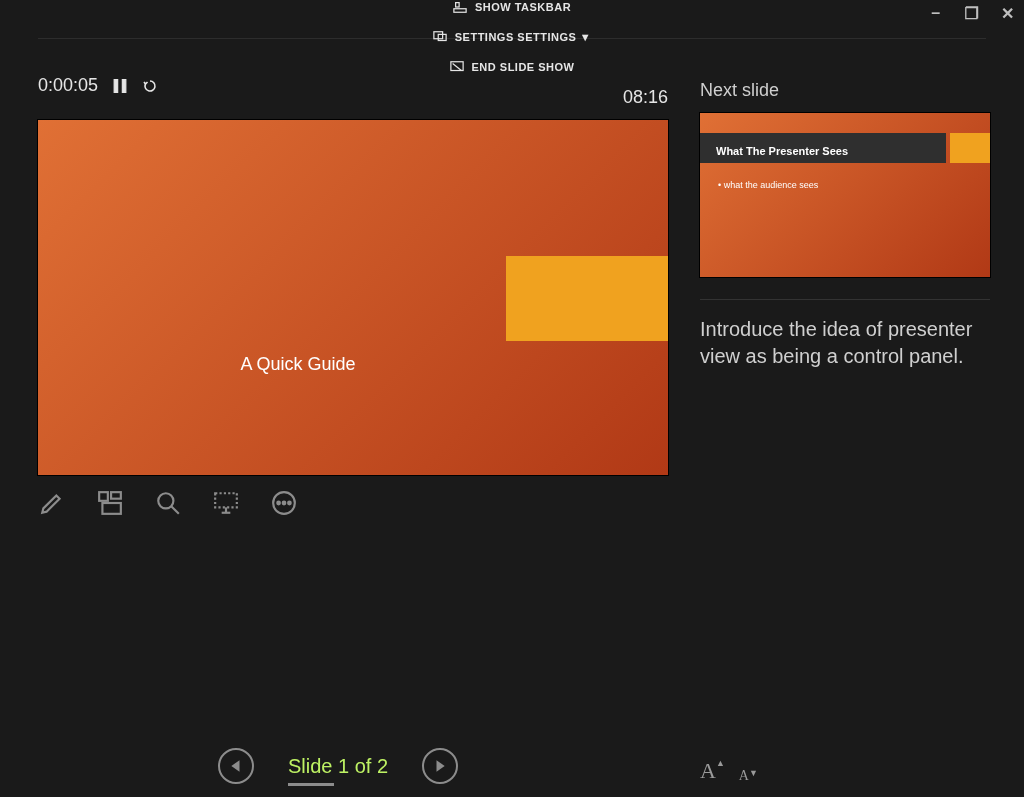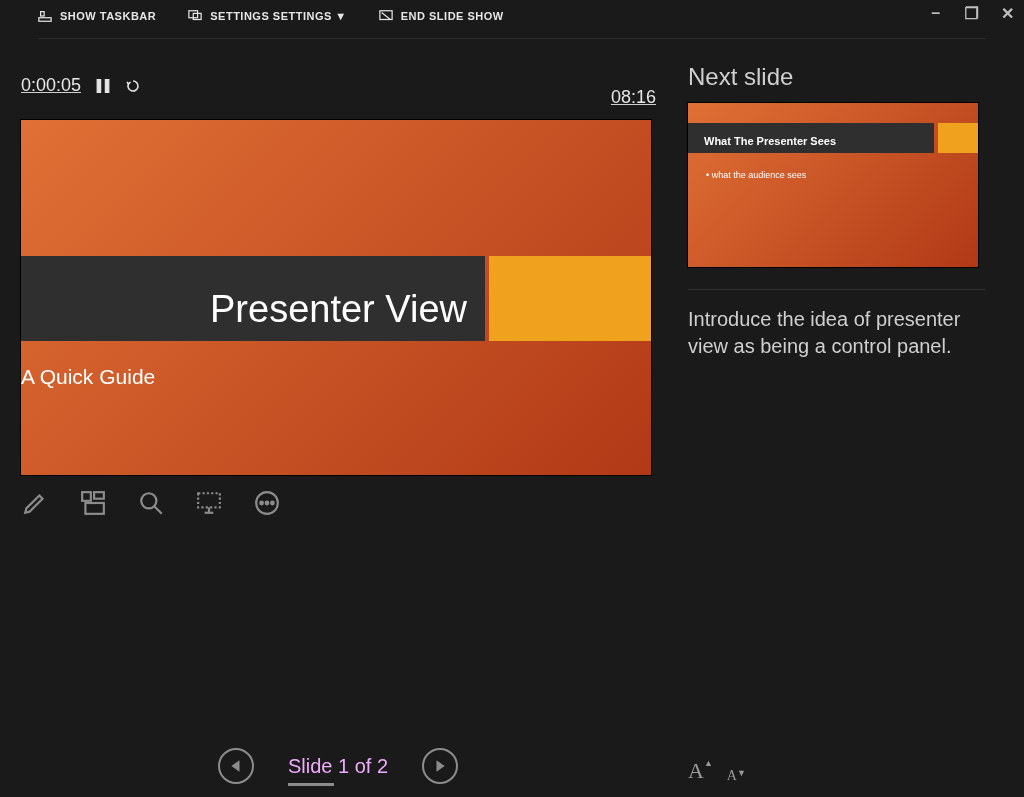--- a/index.html
+++ b/index.html
@@ -8,47 +8,48 @@
     background: #1a1a1a;
     font-family: "Segoe UI", Arial, sans-serif;
     color: #cfcfcf;
   }
 
   
   .topbar {
     height: 32px;
     display: flex;
     align-items: center;
-    gap: 32px;
+    gap: 16px;
     padding: 0 38px;
     font-size: 11px;
     letter-spacing: .5px;
     font-weight: 600;
     color: #e6e6e6;
     position: relative;
+    flex-direction: column;
   }
   .top-item { display:flex; align-items:center; gap:8px; cursor:pointer; }
   .top-item svg { width:14px; height:14px; fill:none; stroke:#e6e6e6; stroke-width:1.4; }
   .winbtns {
     position:absolute; right:6px; top:4px; display:flex; gap:16px;
     color:#bfbfbf; font-size:16px; font-weight:700;
   }
   .winbtns span { cursor:pointer; width:20px; text-align:center; }
   .divider-top {
     margin: 6px 38px 0 38px;
     border-top:1px solid #2d2d2d;
   }
 
   
   .main {
     display:flex;
     padding: 0 0 0 0;
     height: calc(797px - 38px);
   }
-  .left  { flex: 0 0 676px; padding: 24px 20px 0 21px; position:relative;text-decoration:underline; }
+  .left  { flex: 0 0 676px; padding: 24px 20px 0 38px; position:relative; }
   .right { flex: 1; padding: 24px 38px 0 12px; display:flex; flex-direction:column; }
 
   
   .timer-row { display:flex; align-items:center; gap:14px; font-size:18px; font-weight:300; color:#e6e6e6;}
   .timer-row .clock { margin-left:auto;margin-top:24px; }
   .tbtn { width:16px; height:16px; display:flex; align-items:center; justify-content:center; cursor:pointer;}
   .tbtn svg { width:14px; height:14px; fill:#e6e6e6; stroke:#e6e6e6; }
 
   
   .current-slide {
@@ -64,45 +65,45 @@
   }
   .slide-title {
     position:absolute; bottom:10px; right:18px;
     font-size:38px; font-weight:300; color:#fff;
   }
   .slide-accent {
     position:absolute; top:136px; left:468px; width:162px; height:85px;
     background:#f0a21f;
   }
   .slide-sub {
-    position:absolute; top:234px; left:0; width:520px; 
-    font-size:21px; color:#fff; font-weight:400;margin-top:11px;
+    position:absolute; top:234px; left:0; width:520px; text-align:center;
+    font-size:18px; color:#fff; font-weight:400;
   }
 
   
   .toolrow { margin-top:14px; display:flex; gap:30px; align-items:center;}
   .toolrow .tool { width:28px; height:28px; cursor:pointer; display:flex; align-items:center; justify-content:center;}
   .toolrow svg { width:26px; height:26px; stroke:#8c8c8c; fill:none; stroke-width:2; }
 
   
   .bottomnav {
     position:absolute; bottom:14px; left:0; width:676px;
     display:flex; align-items:center; justify-content:center; gap:34px;
-    color:#f0abfc; font-size:20px; font-weight:300;margin-top:40px;
+    color:#bef264; font-size:20px; font-weight:300;margin-top:40px;
   }
   .navbtn { width:36px; height:36px; border:2px solid #8c8c8c; border-radius:50%;
             display:flex; align-items:center; justify-content:center; cursor:pointer;}
   .navbtn svg { width:14px; height:14px; fill:#8c8c8c; }
   .slidelabel { position:relative; }
   .slidelabel::after{
     content:""; position:absolute; left:0; bottom:-8px; width:46px; height:3px; background:#8c8c8c;
   }
 
   
-  .next-heading { font-size:24px; font-weight:300; color:#cfcfcf; margin-bottom:12px; }
+  .next-heading { font-size:18px; font-weight:300; color:#cfcfcf; margin-bottom:12px;margin-top:17px; }
   .next-slide {
     width:290px; height:164px;
     background: linear-gradient(135deg,#e07035 0%, #b13916 100%);
     position:relative;
     box-shadow: 0 0 0 1px #000;
   }
   .ns-bar { position:absolute; top:20px; left:0; width:246px; height:30px; background:#2f2f2f;}
   .ns-bar span { position:absolute; left:16px; bottom:6px; font-size:11px; font-weight:600; color:#fff;}
   .ns-acc { position:absolute; top:20px; left:250px; width:40px; height:30px; background:#f0a21f;}
   .ns-bullet{ position:absolute; top:67px; left:18px; font-size:9px; color:#fff; }
@@ -162,23 +163,20 @@
       <span class="tbtn">
         <svg viewBox="0 0 14 14">
             <path d="M7 2a5 5 0 1 1-4.5 2.8" fill="none" stroke="#e6e6e6" stroke-width="1.6"></path>
             <polyline points="1,3 2.5,5 4.5,3" fill="none" stroke="#e6e6e6" stroke-width="1.6"></polyline>
           </svg>
       </span>
       <span class="clock">08:16</span>
     </div>
 
     <div class="current-slide">
-      <div class="slide-titlebar">
-        <div class="slide-title">Presenter View</div>
-      </div>
       <div class="slide-accent"></div>
       <div class="slide-sub">A Quick Guide</div>
     </div>
 
     <div class="toolrow">
       <div class="tool">
         <svg viewBox="0 0 24 24">
             <path d="M3 21l4-1 12-12-3-3L4 17l-1 4z"></path>
           </svg>
       </div>

